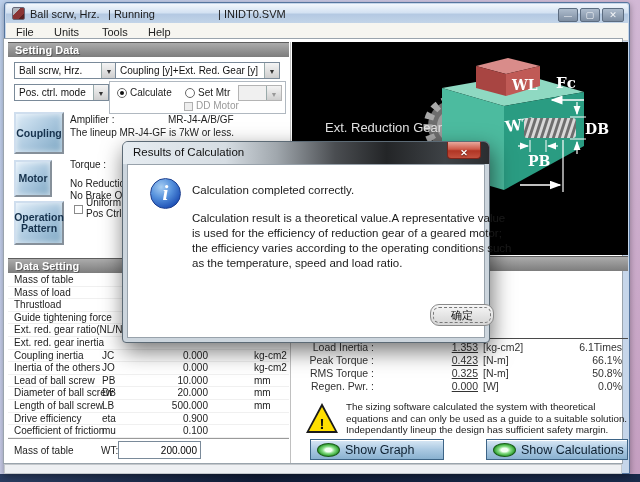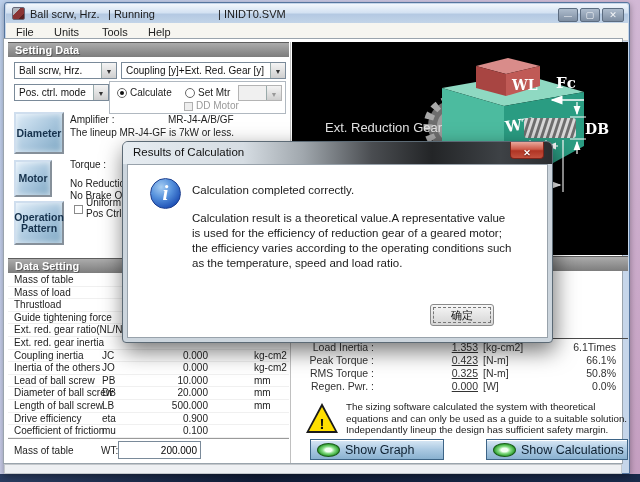--- a/index.html
+++ b/index.html
@@ -84,21 +84,21 @@
   
   .rpanel-border { position:absolute; left:290px; top:42px; width:1px; height:421px; background:#c0c0c0; }
   .illus { position:absolute; left:292px; top:42px; width:336px; height:213px; background:#000; }
   .rseph { position:absolute; left:292px; top:338px; width:336px; height:1px; background:#4a4a4a; }
   .results { position:absolute; left:292px; top:341px; width:336px; }
   .rrow { display:grid; grid-template-columns:82px 104px 66px 1fr; height:13px;
     font-size:10.5px; line-height:13px; color:#333; }
   .rrow .r-label { text-align:right; white-space:nowrap; }
   .rrow .r-val { text-align:right;text-decoration:underline; }
   .rrow .r-unit { padding-left:5px; }
-  .rrow .r-ratio { text-align:right; padding-right:12px; }
+  .rrow .r-ratio { text-align:right; padding-right:6px; }
 
   .warn-tri { position:absolute; left:306px; top:403px; width:32px; height:30px;
     background:#1a1a1a; clip-path:polygon(50% 0,100% 100%,0 100%); }
   .warn-tri .tin { position:absolute; left:3px; top:4px; width:26px; height:24px;
     background:#ffdf00; clip-path:polygon(50% 0,100% 100%,0 100%); }
   .warn-tri .bang { position:absolute; left:0; right:0; bottom:1px; text-align:center;
     font-size:15px; font-weight:bold; color:#111; line-height:17px; }
   .warn-text { position:absolute; left:346px; top:401px; width:282px; font-size:9.8px;
     line-height:11.7px; color:#222; }
 
@@ -107,21 +107,21 @@
     display:flex; align-items:center; font-size:12.5px; color:#0e2030; padding-left:6px;
     box-shadow:0 1px 0 #fff inset; white-space:nowrap; }
   .eye { width:23px; height:14px; border-radius:50%; margin-right:5px; flex:0 0 auto;
     background:radial-gradient(ellipse at center,#f2fff2 0 22%,#8ade8a 40%,#35a535 68%,#1d6e1d 100%);
     border:1px solid #1a5c1a; }
 
   .statusbar { position:absolute; left:4px; top:464px; width:618px; height:10px;
     background:#eef0f3; border:1px solid #c4c8cc; }
 
   
-  .dialog { position:absolute; left:122px; top:141px; width:431px; height:202px;
+  .dialog { position:absolute; left:122px; top:141px; width:368px; height:202px;
     background:#ccd5dd; border:1px solid #5c6a75; border-radius:6px 6px 4px 4px;
     box-shadow:2px 8px 22px rgba(0,0,0,.55); z-index:10; }
   .dlg-title { position:absolute; left:0; top:0; right:0; height:22px; border-radius:5px 5px 0 0;
     background:linear-gradient(90deg,#e6ecf1 0%,#d6dde3 28%,#a0a7ad 42%,#4a4d51 58%,#232527 72%,#3e4246 88%,#2b2d30 100%); }
   .dlg-title-text { position:absolute; left:10px; top:4px; font-size:11.5px; color:#111; }
   .dlg-close { position:absolute; right:8px; top:0; width:34px; height:17px;
     background:linear-gradient(#e8a89c 0%,#cf5b4a 45%,#b03524 55%,#c2503e 100%);
     border:1px solid #7e241a; border-top:none; border-radius:0 0 4px 4px;
     color:#fff; text-align:center; }
   .dlg-close::after { content:"✕"; font-size:9px; font-weight:bold; line-height:15px;
@@ -131,21 +131,21 @@
   .info-icon { position:absolute; left:150px; top:178px; width:31px; height:31px; border-radius:50%;
     background:radial-gradient(circle at 35% 28%,#a6cdf2 0%,#5490dc 40%,#2255b8 75%,#163c9c 100%);
     border:1px solid #1d3f8f; color:#fff; text-align:center; }
   .info-icon::after { content:"i"; font-family:"Liberation Serif",serif; font-style:italic;
     font-weight:bold; font-size:21px; line-height:29px; }
   .dlg-msg1 { position:absolute; left:192px; top:184px; font-size:11.5px; color:#1a1a1a; }
   .dlg-msg2 { position:absolute; left:192px; top:211px; width:320px; font-size:11.5px;
     line-height:15px; color:#1a1a1a; }
   .okbtn { position:absolute; left:430px; top:304px; width:64px; height:22px;
     background:linear-gradient(#f7f7f7,#e2e2e2 60%,#d6d6d6); border:1px solid #8a8a8a;
-    border-radius:3px; font-size:11px; color:#111; text-align:center; line-height:20px;
+    border-radius:9px; font-size:11px; color:#111; text-align:center; line-height:20px;
     outline:1px dashed #777; outline-offset:-4px; }
 
   svg text { font-family:"DejaVu Serif",serif; font-weight:bold; fill:#fff; }
   svg text.sans { font-family:"Liberation Sans",sans-serif; font-weight:normal; fill:#e2e2e2; }
 </style>
 </head>
 <body>
 
 <div id="screen">
   <div class="desk-bottom"></div>
@@ -170,42 +170,42 @@
   </div>
 
   <div class="content"></div>
 
   <div class="sechead" style="left:8px;top:42px;width:281px">Setting Data</div>
 
   <div class="combo" style="left:14px;top:62px;width:103px">
     <span>Ball scrw, Hrz.</span>
     <span class="arrow"></span>
   </div>
-  <div class="combo" style="left:121px;top:62px;width:165px">
+  <div class="combo" style="left:115px;top:62px;width:165px">
     <span>Coupling [y]+Ext. Red. Gear [y]</span>
     <span class="arrow"></span>
   </div>
   <div class="combo" style="left:14px;top:84px;width:95px">
     <span>Pos. ctrl. mode</span>
     <span class="arrow"></span>
   </div>
 
   <div class="groupbox" style="left:109px;top:81px;width:177px;height:33px"></div>
   <div class="radio sel" style="left:117px;top:88px"></div>
   <span class="slabel" style="left:130px;top:87px">Calculate</span>
   <div class="radio" style="left:185px;top:88px"></div>
   <span class="slabel" style="left:198px;top:87px">Set Mtr</span>
   <div class="combo disabled" style="left:238px;top:85px;width:44px;height:16px">
     <span class="arrow"></span>
   </div>
   <div class="cbx dis" style="left:184px;top:102px"></div>
   <span class="slabel gray" style="left:196px;top:100px">DD Motor</span>
 
   <div class="picbtn" style="left:14px;top:112px;width:50px;height:42px">
-    <span>Diameter</span>
+    <span>Coupling</span>
   </div>
   <span class="slabel" style="left:70px;top:114px">Amplifier :</span>
   <span class="slabel" style="left:168px;top:114px">MR-J4-A/B/GF</span>
   <span class="slabel" style="left:70px;top:127px">The lineup MR-J4-GF is 7kW or less.</span>
 
   <span class="slabel" style="left:70px;top:159px">Torque :</span>
   <div class="picbtn" style="left:14px;top:160px;width:38px;height:37px">
     <span>Motor</span>
   </div>
   <span class="slabel" style="left:70px;top:178px">No Reductio</span>

